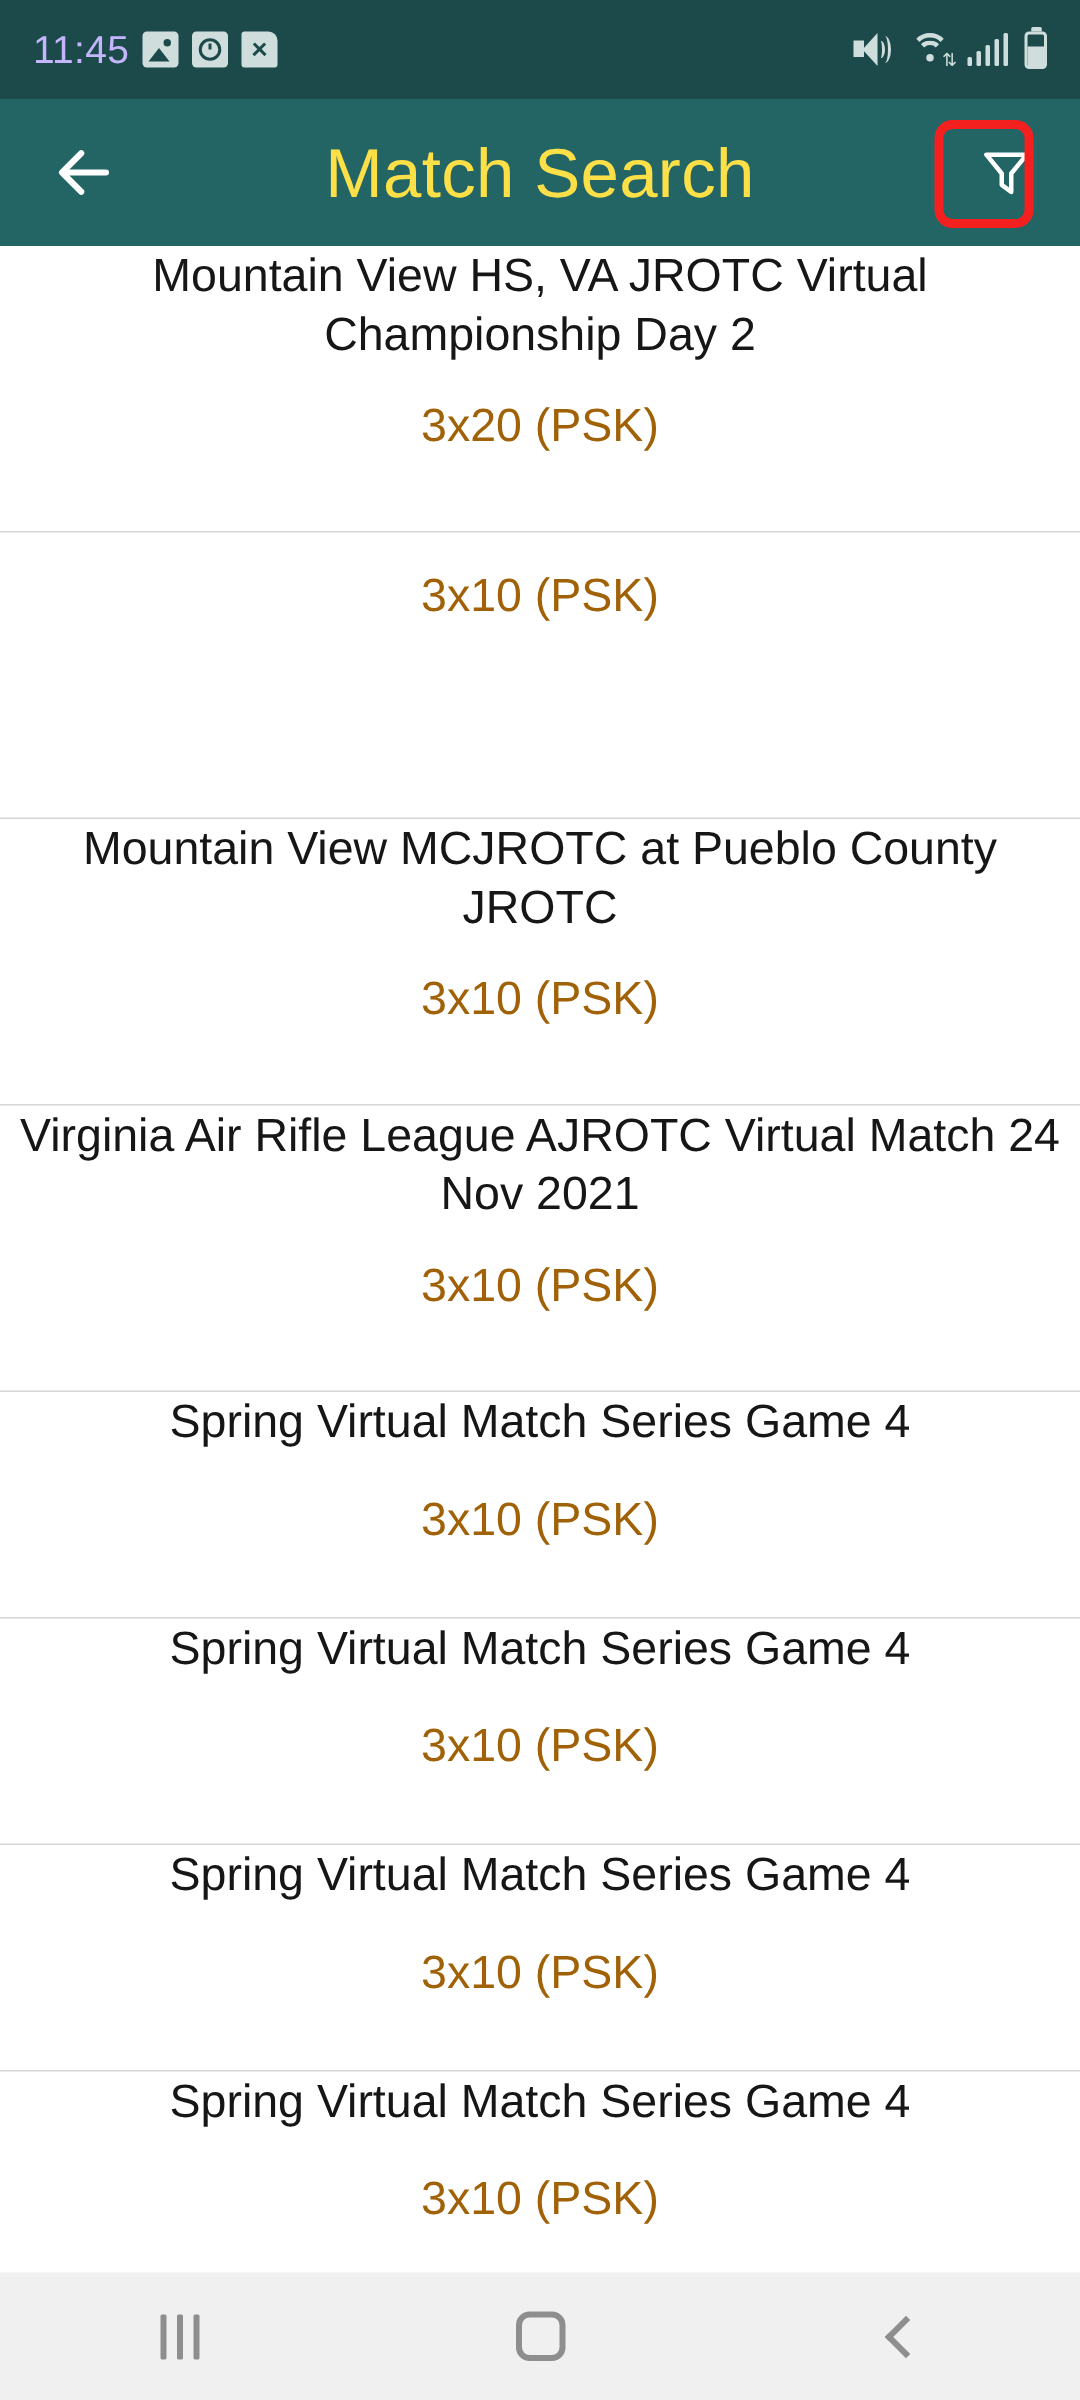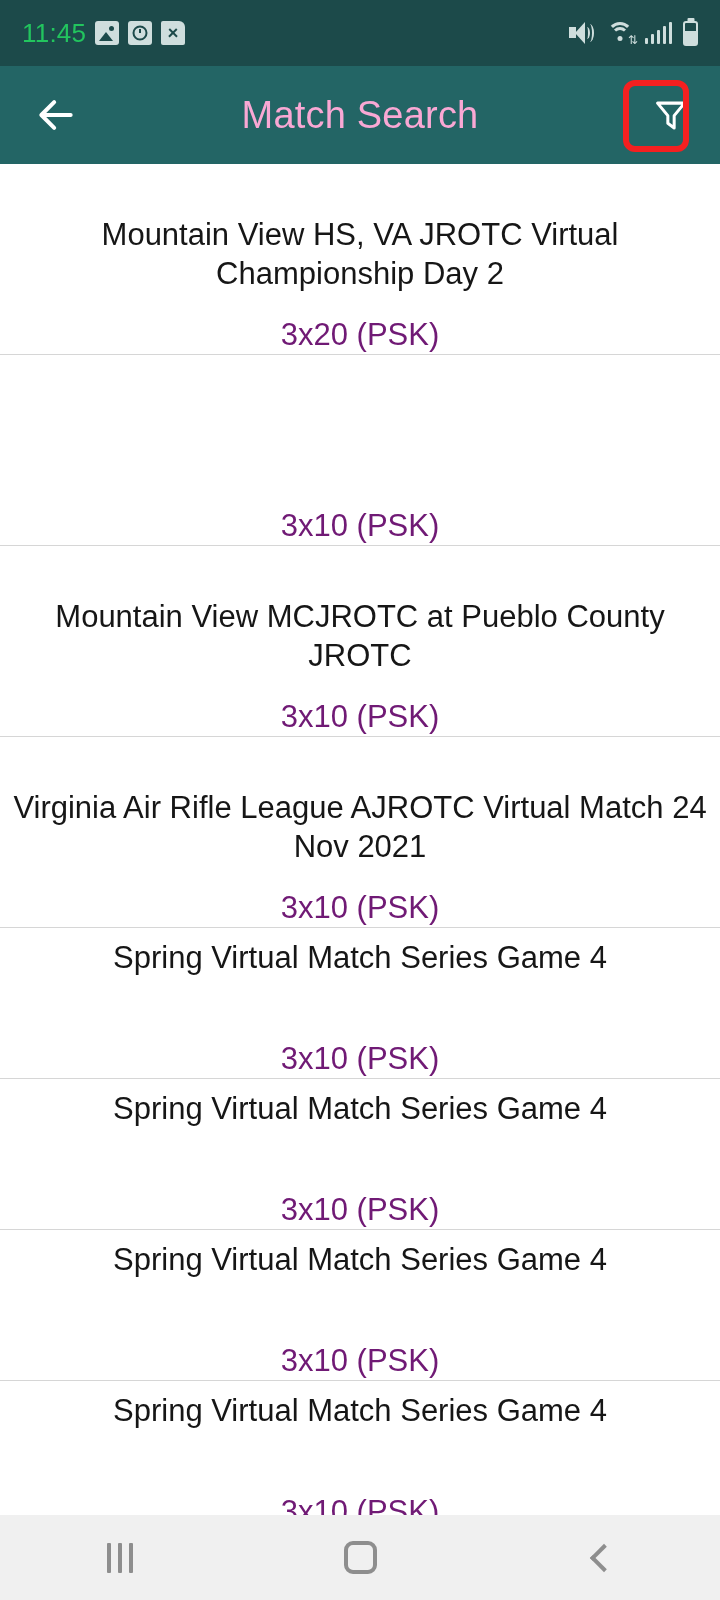--- a/index.html
+++ b/index.html
@@ -12,21 +12,21 @@
   #screen { position:relative; width:720px; height:1600px; overflow:hidden; background:#fff; }
 
   
   .status-bar {
     position:absolute; top:0; left:0; width:720px; height:66px;
     background:#1c4a4a; color:#e8f0ef;
     display:flex; align-items:center; justify-content:space-between;
     padding:0 22px;
   }
   .status-left { display:flex; align-items:center; gap:9px; }
-  .status-clock { font-size:26px; letter-spacing:.2px; color:#22c55e; font-weight:400; }
+  .status-clock { font-size:26px; letter-spacing:.2px; color:#c4b5fd; font-weight:400; }
   .sb-ico { display:inline-block; width:24px; height:24px; position:relative; }
 
   .ico-image { background:#cfdedd; border-radius:3px; }
   .ico-image::before{
     content:""; position:absolute; left:4px; bottom:4px; width:0; height:0;
     border-left:7px solid transparent; border-right:7px solid transparent;
     border-bottom:9px solid #1c4a4a;
   }
   .ico-image::after{
     content:""; position:absolute; right:5px; top:5px; width:5px; height:5px;
@@ -112,21 +112,21 @@
     position:absolute; top:66px; left:0; width:720px; height:98px;
     background:#236565; display:flex; align-items:center;
   }
   .back-btn {
     position:absolute; left:24px; top:50%; transform:translateY(-50%);
     width:64px; height:64px; display:flex; align-items:center; justify-content:center;
     cursor:pointer;
   }
   .app-title {
     position:absolute; left:0; right:0; text-align:center;
-    color:#f9a8d4; font-size:38px; font-weight:400; letter-spacing:.2px;
+    color:#fde047; font-size:46px; font-weight:400; letter-spacing:.2px;
   }
   .filter-btn {
     position:absolute; right:18px; top:50%; transform:translateY(-50%);
     width:62px; height:62px; display:flex; align-items:center; justify-content:center;
     cursor:pointer;
   }
 
   
   .annot-box {
     position:absolute; left:623px; top:80px; width:66px; height:72px;
@@ -136,35 +136,35 @@
     position:absolute; left:629px; top:170px; width:66px; height:165px;
     pointer-events:none;
   }
 
   
   .list {
     position:absolute; top:164px; left:0; width:720px; height:1351px;
     overflow:hidden; background:#fff;
   }
   .list-item {
-    display:flex; flex-direction:column; align-items:center; justify-content:flex-end;
+    display:flex; flex-direction:column; align-items:center; justify-content:flex-start;
     border-bottom:1.5px solid #d6d6d6;
     padding:0 12px;
     cursor:pointer;
   }
   .item-title {
     font-size:31px; color:#161616; text-align:center; line-height:1.26;
     font-weight:400;
   }
   .item-sub {
-    font-size:31px; color:#701a75; text-align:center; line-height:1.26;
+    font-size:31px; color:#a16207; text-align:center; line-height:1.26;
     margin-top:26px; font-weight:400;
   }
   .h2 { height:191px; }
-  .h1 { height:151px;gap:36px; }
+  .h1 { height:151px; }
   .h2 .item-sub { margin-top:22px; }
 
   
   .nav-bar {
     position:absolute; bottom:0; left:0; width:720px; height:85px;
     background:#f0f0f0; display:flex; align-items:center; justify-content:space-around;
   }
   .nav-btn {
     width:110px; height:85px; display:flex; align-items:center; justify-content:center;
     cursor:pointer;

